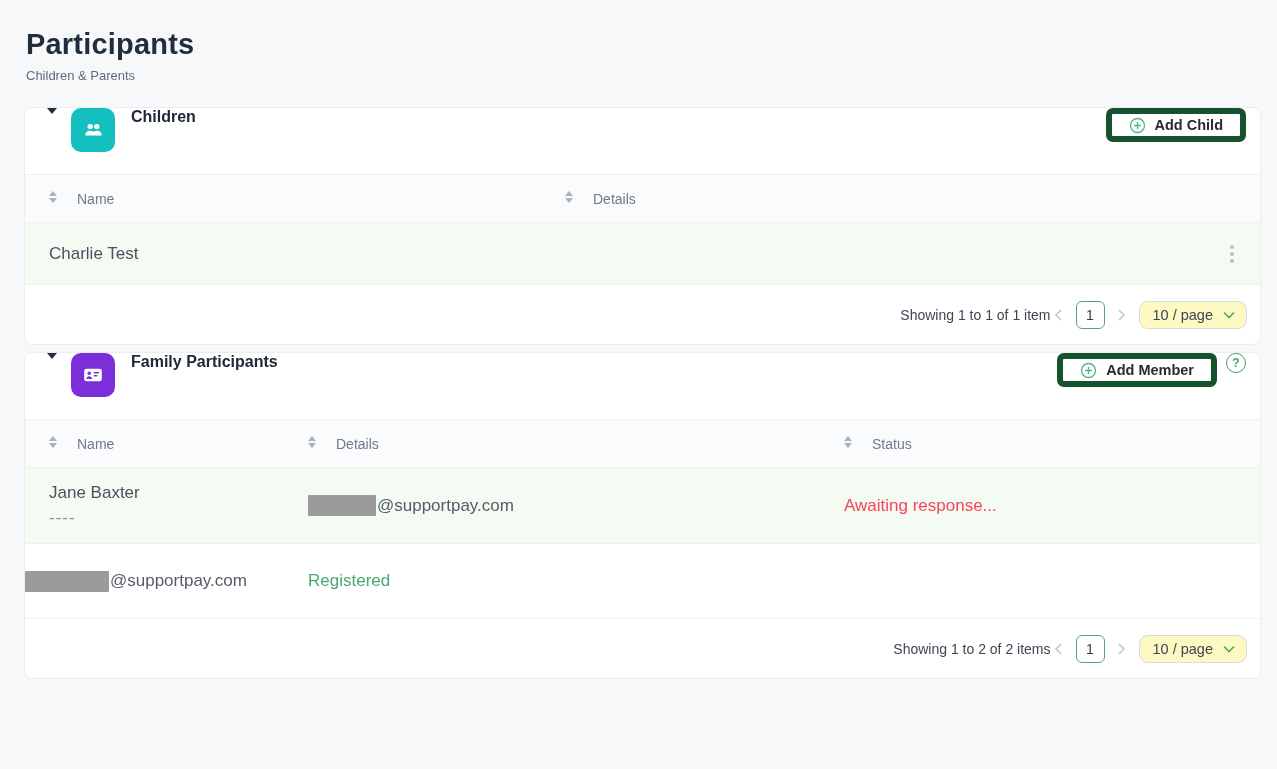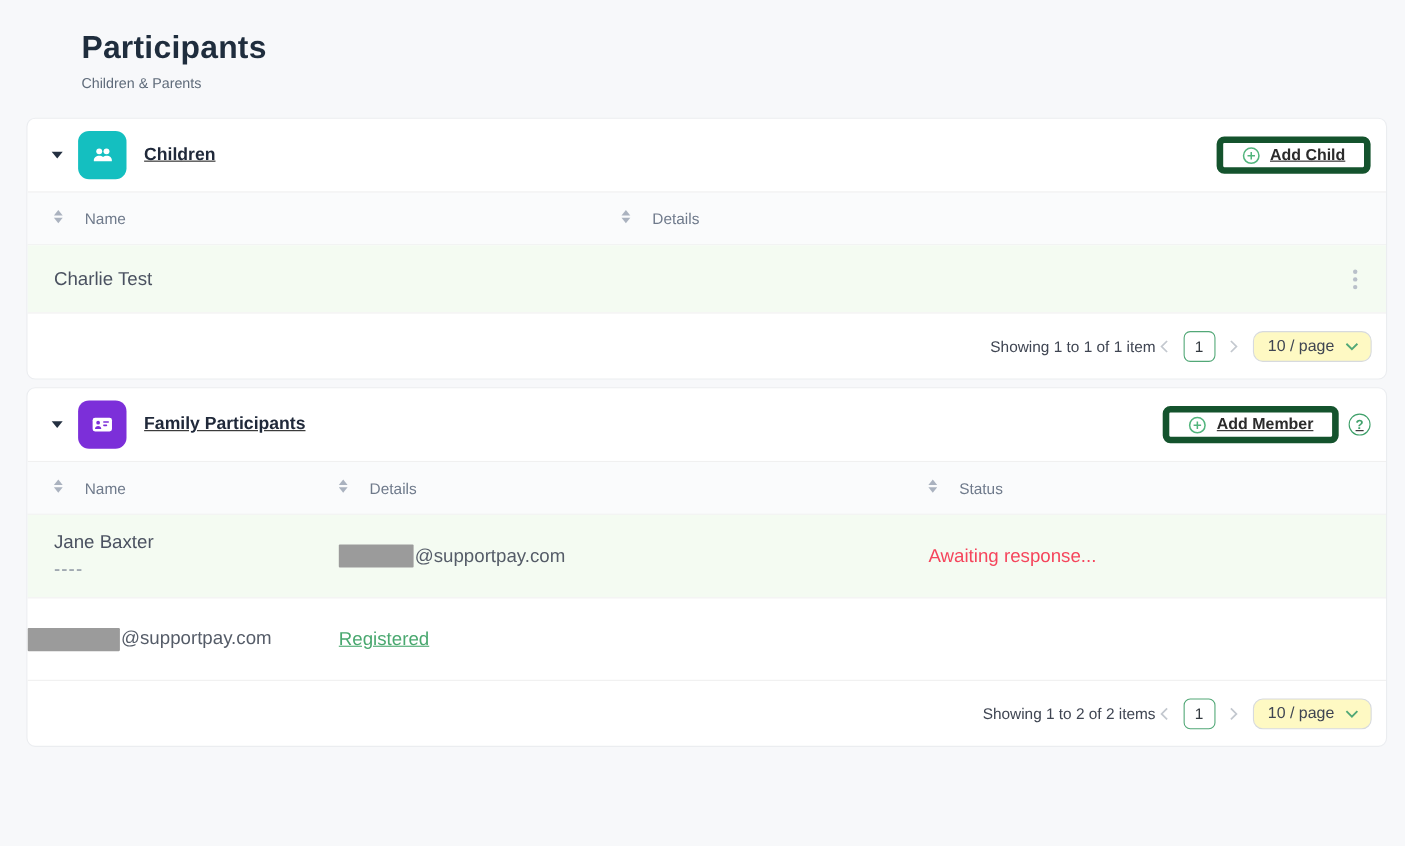--- a/index.html
+++ b/index.html
@@ -2,35 +2,35 @@
 <html><head>
 <meta charset="utf-8">
 <style>
   * { box-sizing: border-box; margin: 0; padding: 0; }
   html,body { width:1277px; height:769px; overflow:hidden; }
   body {
     background:#f7f8fa;
     font-family:"Liberation Sans", sans-serif;
     color:#262626;
   }
-  .page-header { padding:28px 40px 0 26px; margin-bottom:24px;margin-left:48px; }
+  .page-header { padding:28px 40px 0 26px; margin-bottom:24px; }
   .page-title { font-size:29px; font-weight:700; color:#1f2d3d; letter-spacing:.2px; }
   .page-subtitle { margin-top:7px; font-size:13px; color:#5f6b7a; }
 
   .content { padding:0 16px 0 24px; }
   .card {
     background:#fff;
     border:1px solid #ebedf0;
     border-radius:8px;
     margin-bottom:7px;
     overflow:hidden;
   }
 
   
-  .section-header { display:flex; align-items:center; height:66px; padding:0 14px 0 22px;text-decoration:underline; }
+  .section-header { display:flex; height:66px; padding:0 14px 0 22px; }
   .caret-down { width:0;height:0; border-left:5px solid transparent; border-right:5px solid transparent; border-top:6px solid #243041; cursor:pointer; }
   .caret-right { width:0;height:0; border-top:5px solid transparent; border-bottom:5px solid transparent; border-left:6px solid #243041; cursor:pointer; }
   .section-icon {
     width:44px; height:44px; border-radius:10px; margin:0 16px 0 14px;
     display:flex; align-items:center; justify-content:center; flex:none;
   }
   .icon-teal { background:#14bfc0; }
   .icon-purple { background:#7c2fd9; }
   .icon-green { background:#7ec822; }
   .section-title { font-size:16px; font-weight:700; color:#20293a; flex:1; }
@@ -69,21 +69,21 @@
   .row-h61 { height:61px; }
   .row-h75 { height:75px; }
   .cell-first { padding-left:24px; }
   .name-main { color:#4a5160; }
   .name-sub { margin-top:5px; color:#8a93a0; letter-spacing:1px; }
   .name-sub.online { color:#49a86f; letter-spacing:0; }
   .redact { display:inline-block; vertical-align:middle; height:21px; background:#9b9b9b; border-radius:1px; margin-right:1px; }
   .redact-w68 { width:68px; } .redact-w84 { width:84px; }
   .email { vertical-align:middle; color:#555c68; }
   .status-red { color:#f5455c; }
-  .status-green { color:#49a86f;text-decoration:underline; }
+  .status-green { color:#49a86f; }
   .kebab { display:flex; flex-direction:column; align-items:center; gap:3px; justify-self:center; cursor:pointer; padding:6px; }
   .kebab i { width:4px; height:4px; border-radius:50%; background:#b9c0ca; }
 
   
   .table-footer {
     display:flex; align-items:center; justify-content:flex-end;
     height:60px; padding:0 13px 0 16px; border-top:1px solid #f0f0f0;
     font-size:14px; color:#3f4552;
   }
   .pager { display:flex; align-items:center; gap:9px; }

